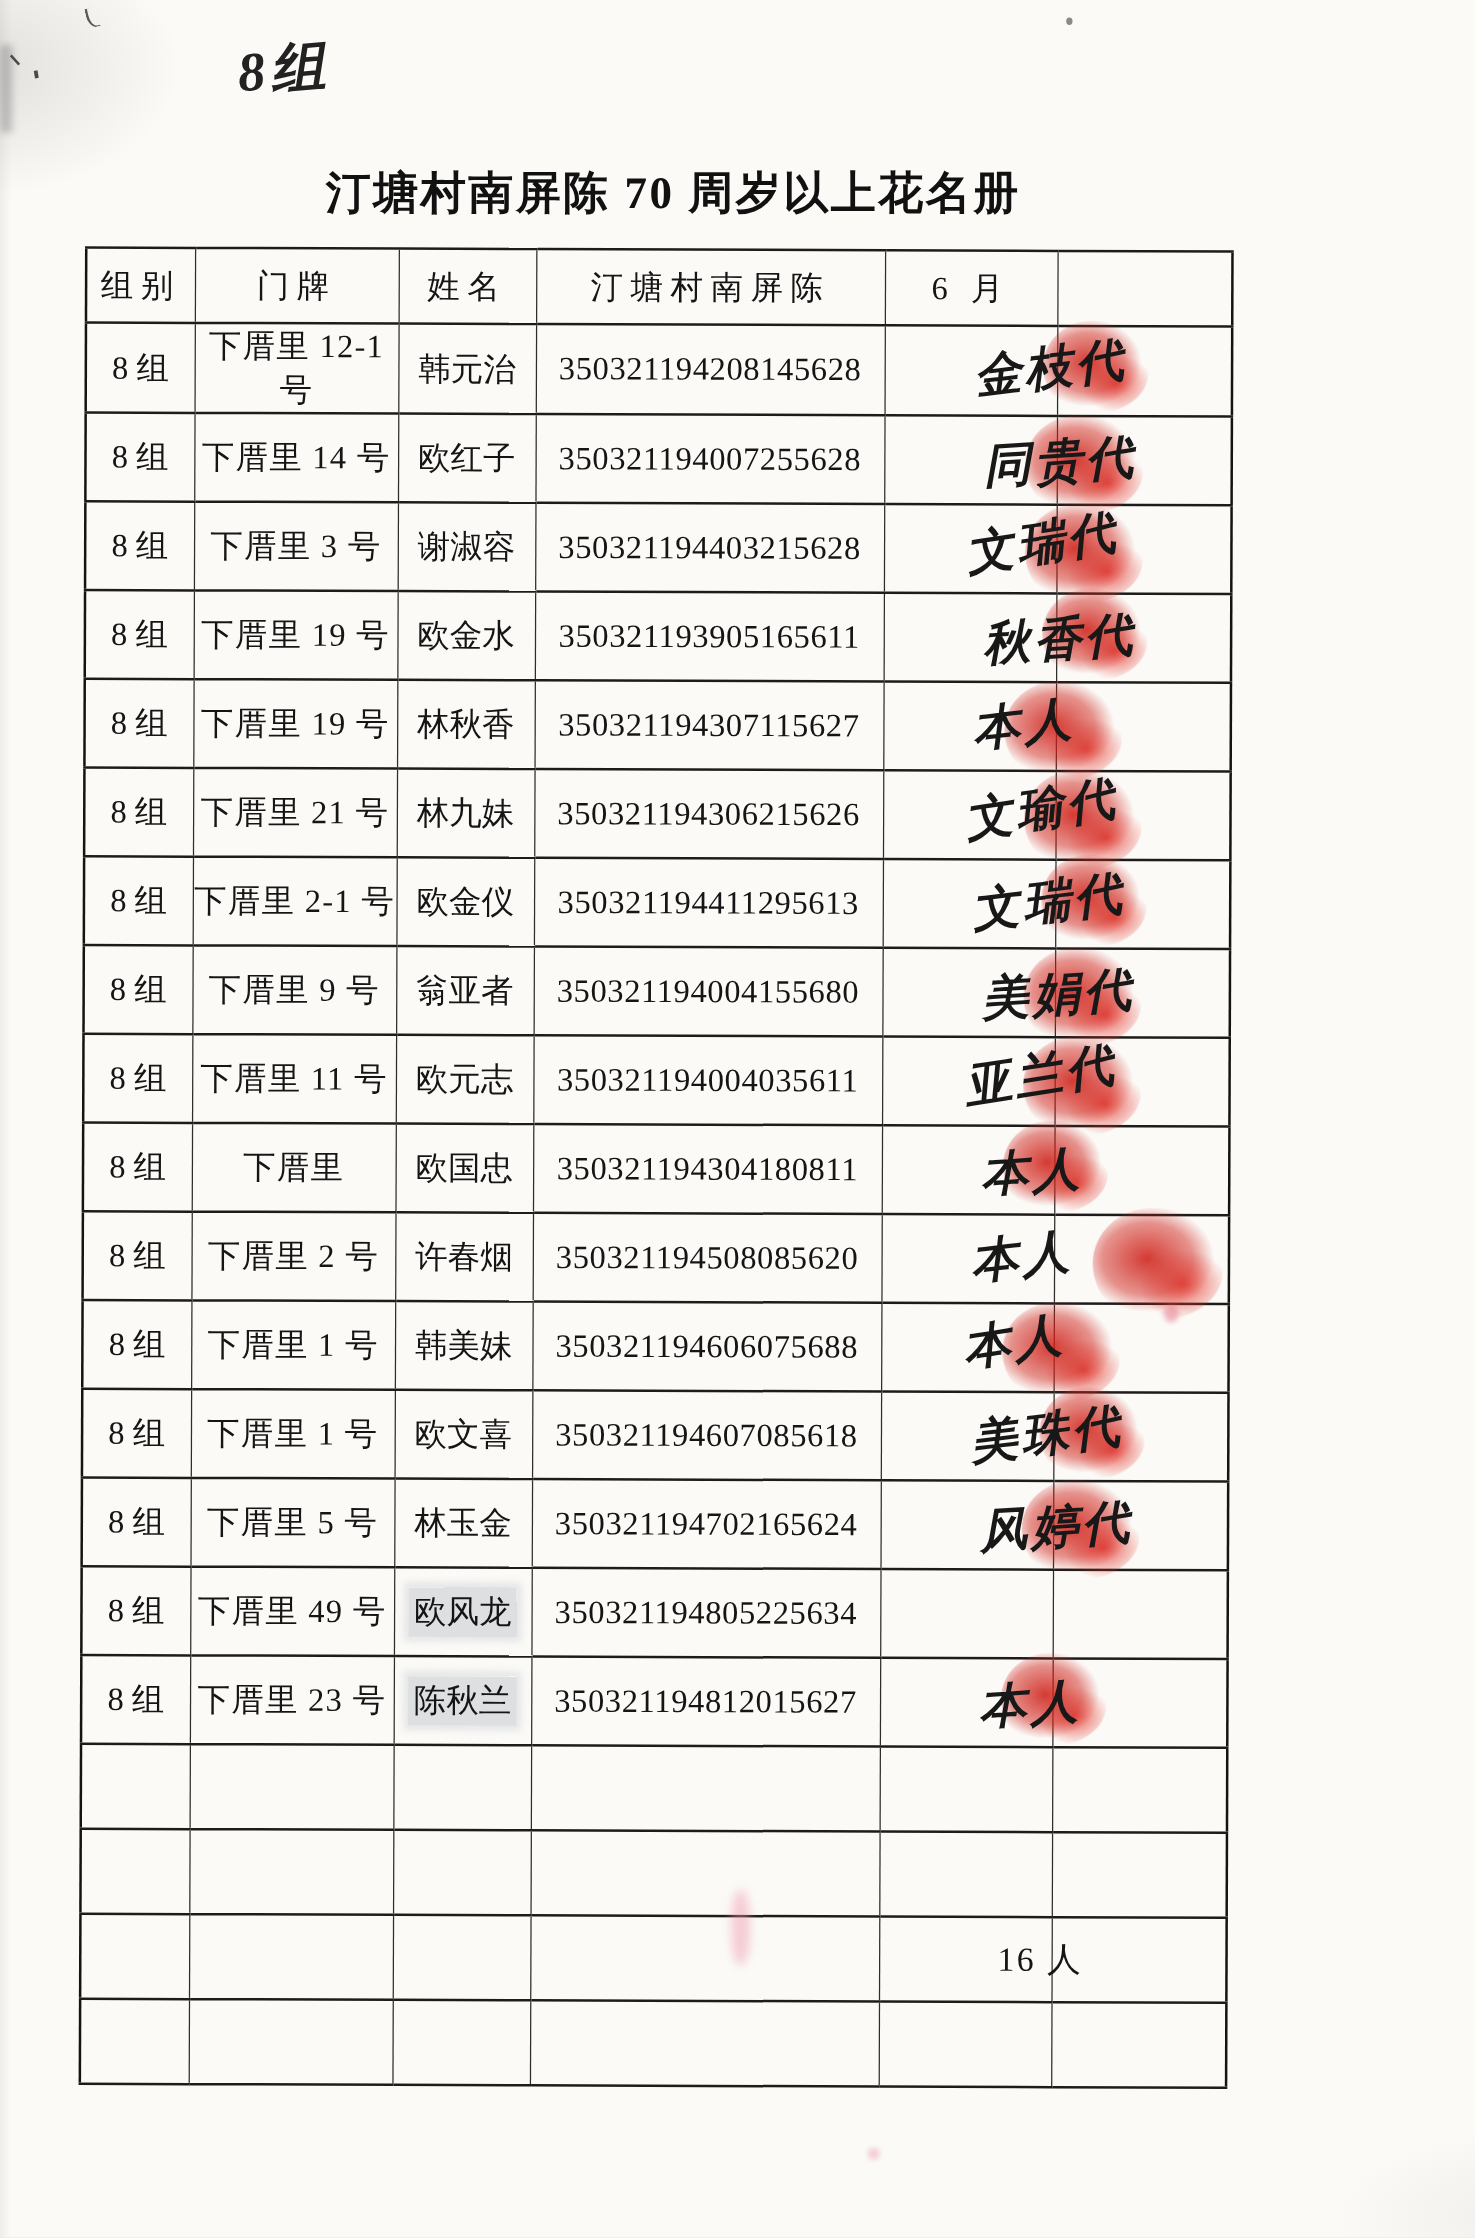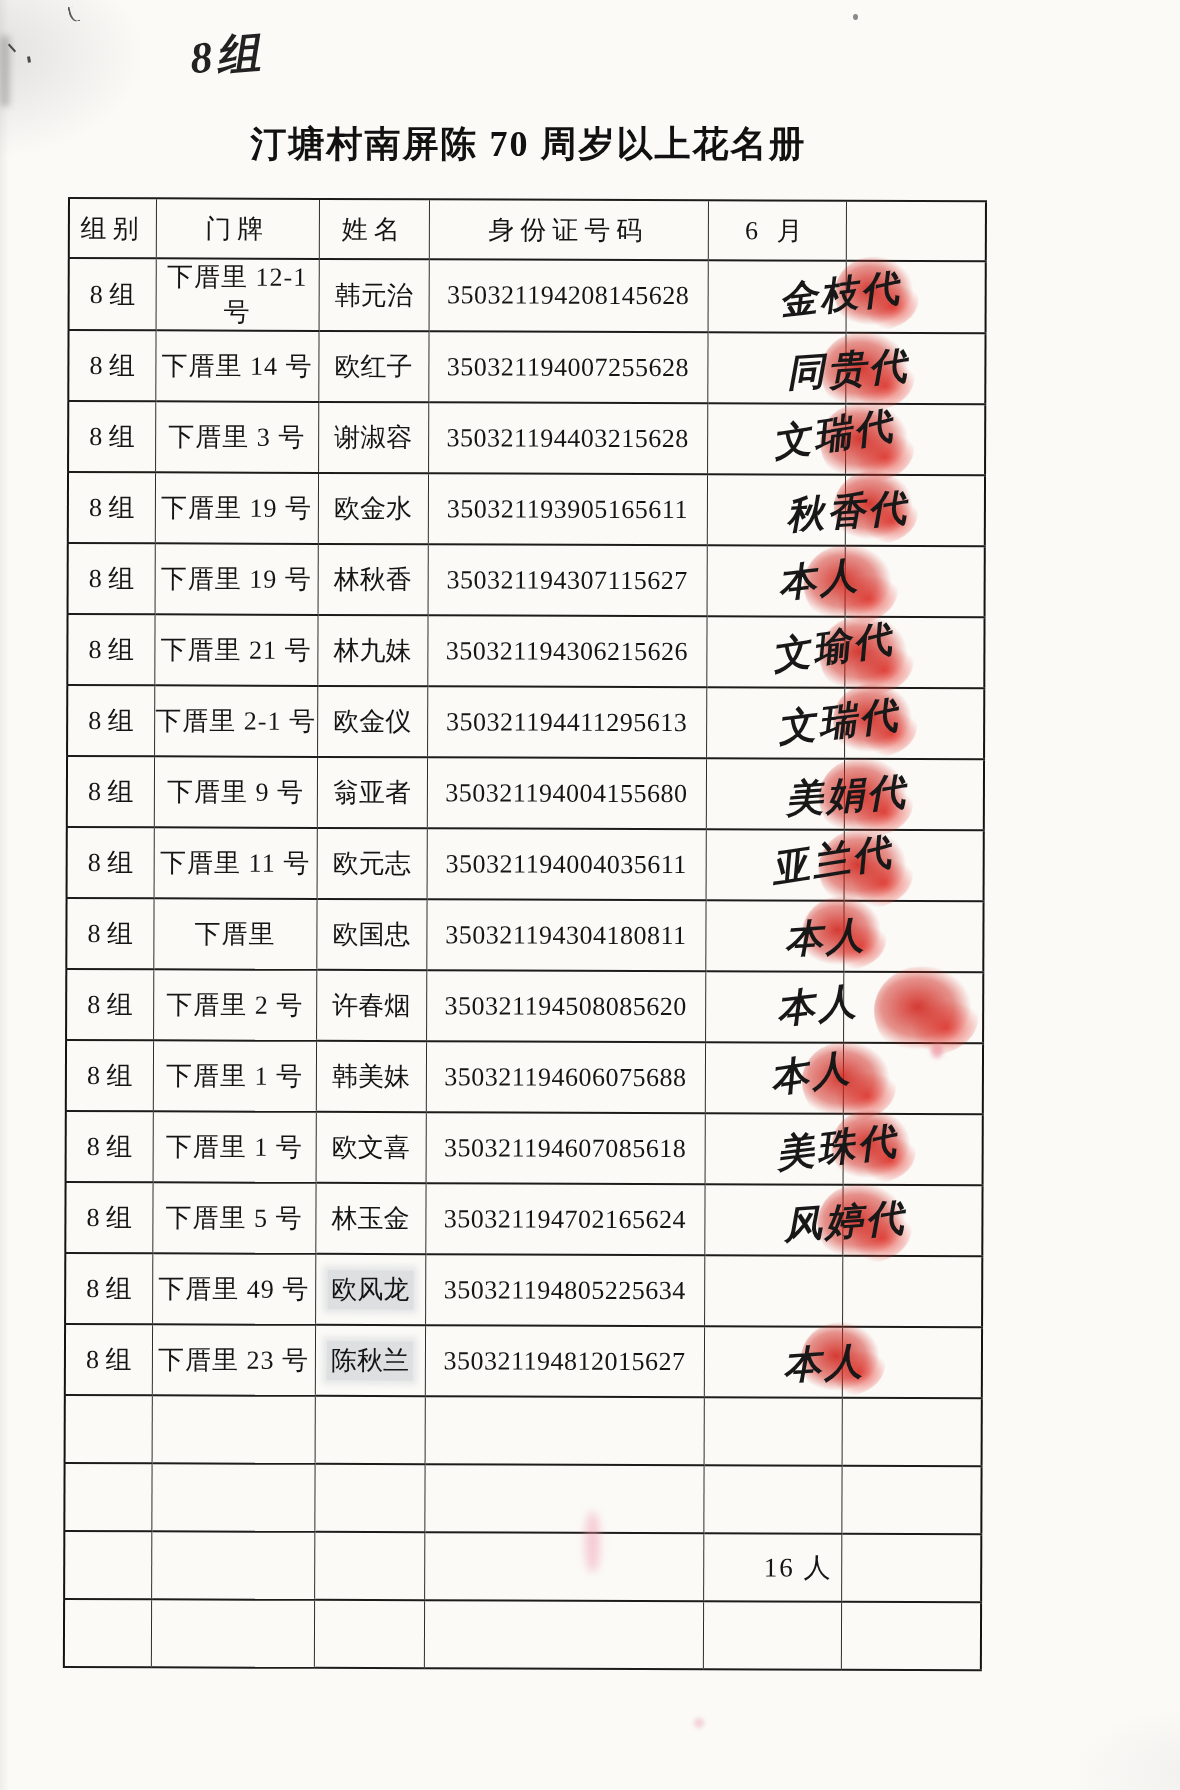--- a/index.html
+++ b/index.html
@@ -11,38 +11,38 @@
       linear-gradient(90deg, rgba(0,0,0,.05) 0px, rgba(0,0,0,0) 9px),
       #fbfaf7;
     font-family:"Liberation Serif","DejaVu Serif",serif;color:#1c1c1c;
   }
   
   .corner-note{
     position:absolute;left:190px;top:26px;font-size:44px;font-style:italic;font-weight:600;
     transform:rotate(-5deg);letter-spacing:4px;color:#222;
   }
   .title{
-    position:absolute;left:68px;top:118px;width:917px;margin:2px;text-align:center;
+    position:absolute;left:68px;top:118px;width:917px;margin:12px;text-align:center;
     font-size:36px;font-weight:bold;letter-spacing:2px;color:#111;
   }
   
   table.roster{
     position:absolute;left:68px;top:197px;width:917px;border-collapse:collapse;table-layout:fixed;
     transform:rotate(.2deg);transform-origin:top left;
   }
   table.roster th,table.roster td{
     border-top:2px solid #1d1c1a;border-bottom:2px solid #1d1c1a;
     border-left:1.6px solid #2e2d2a;border-right:1.6px solid #2e2d2a;
     text-align:center;vertical-align:middle;padding:0;
     font-size:26px;color:#151515;background:transparent;
   }
   table.roster{border:2.4px solid #14130f;}
   thead th{height:58px;font-size:27px;font-weight:normal;letter-spacing:6px;margin-top:32px;}
   #data-rows td{height:69px;}
-  #tail-rows td{height:66px;}
+  #tail-rows td{height:66px;text-align:right;}
   .c-id{font-size:26px;letter-spacing:.5px;margin-left:25px;}
   .c-door{letter-spacing:1px;}
   .c-name-text{display:inline-block;padding:2px 4px;font-family:Liberation Serif, serif;}
   #data-rows tr:nth-child(15) .c-name-text,
   #data-rows tr:nth-child(16) .c-name-text{background:rgba(165,170,182,.33);box-shadow:0 0 6px 4px rgba(165,170,182,.25);}
   
   .c-month{position:relative;overflow:visible;}
   .sign{
     position:absolute;left:70px;top:50%;z-index:2;white-space:nowrap;
     transform:translateY(-54%) rotate(-7deg);
@@ -99,21 +99,21 @@
         <col style="width:110px">
       <col style="width:279px">
         <col style="width:138px">
         <col style="width:140px">
     </colgroup>
     <thead>
       <tr>
         <th>组别</th>
         <th>门牌</th>
         <th>姓名</th>
-        <th>身份证号码</th>
+        <th>汀塘村南屏陈</th>
         <th>6 月</th>
         <th></th>
       </tr>
     </thead>
     <tbody id="data-rows">
         <tr>
     <td class="c-group">8 组</td>
     <td class="c-door">下厝里 12-1 号</td>
     <td class="c-name"><span class="c-name-text">韩元治</span></td>
     <td class="c-id">350321194208145628</td>

